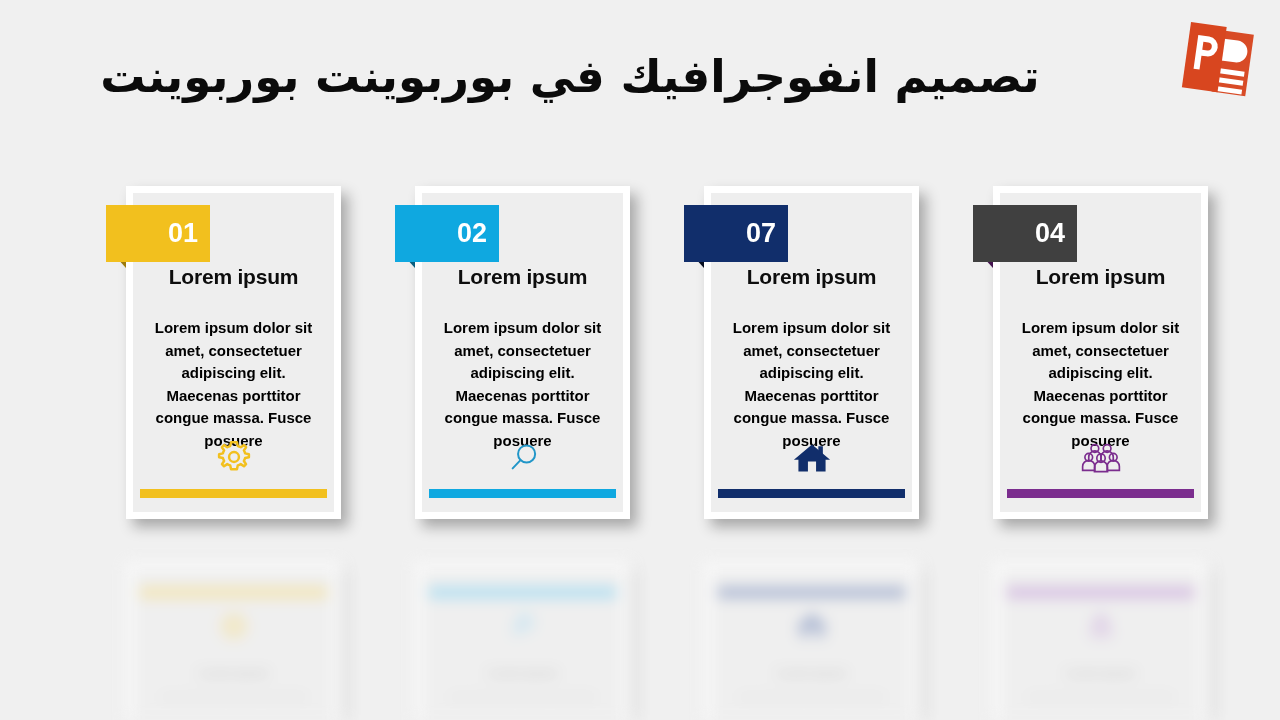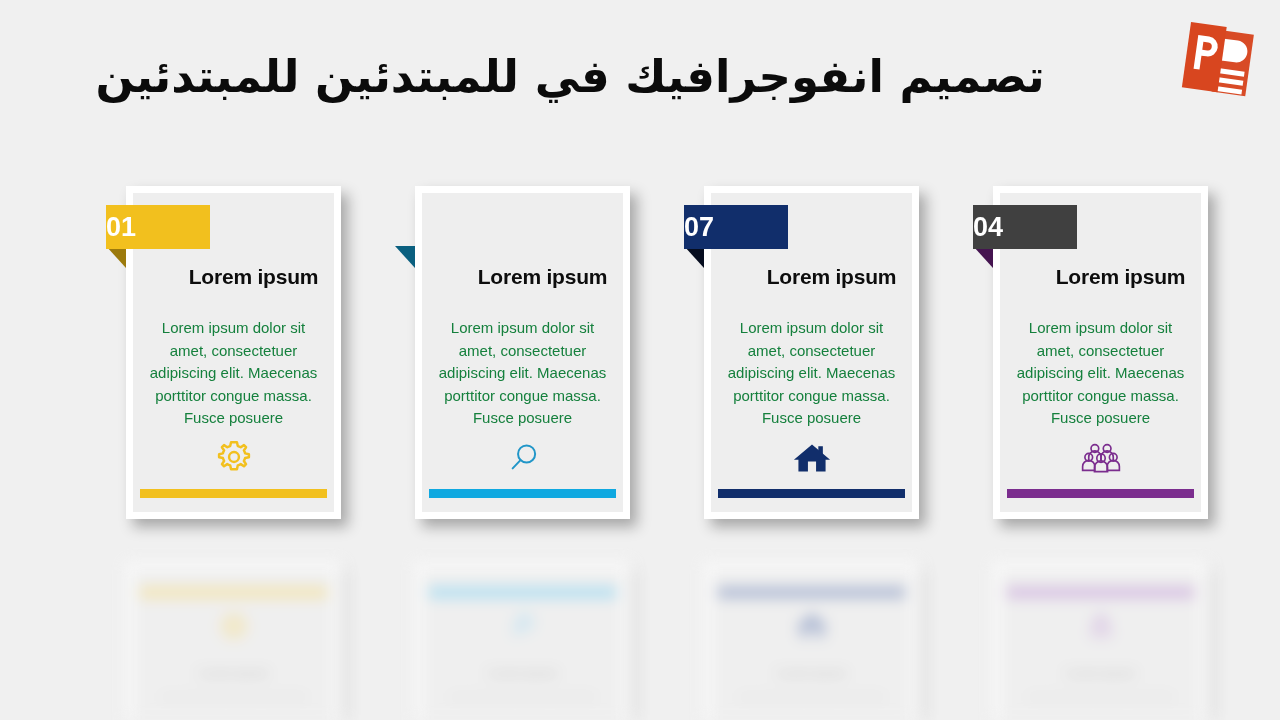--- a/index.html
+++ b/index.html
@@ -78,25 +78,25 @@
     bottom: 7px;
     background: #eeeeee;
   }
 
   
   .ribbon {
     position: absolute;
     left: -20px;
     top: 19px;
     width: 104px;
-    height: 44px;
+    height: 57px;
     z-index: 4;
     display: flex;
     align-items: center;
-    justify-content: flex-start;
+    justify-content: flex-end;
     padding-right: 12px;
     box-sizing: border-box;
   }
   .ribbon-num {
     color: #ffffff;
     font-size: 27px;
     font-weight: bold;
     line-height: 1;
     font-family: "Liberation Sans", sans-serif;
   }
@@ -114,31 +114,31 @@
   .card-title {
     position: absolute;
     left: 0;
     top: 72px;
     width: 100%;
     text-align: center;
     font-size: 21px;
     font-weight: bold;
     color: #0d0d0d;
     letter-spacing: -0.2px;
-    padding-left: 20px;
   }
   .card-body {
     position: absolute;
     left: 12px;
     right: 12px;
     top: 124px;
     text-align: center;
     font-size: 15px;
     line-height: 22.5px;
-    color: #15803d;
+    color: #000000;
+    font-weight: bold;
   }
   .card-icon {
     position: absolute;
     left: 0;
     bottom: 36px;
     width: 100%;
     display: flex;
     justify-content: center;
     align-items: flex-end;
     height: 40px;
@@ -213,21 +213,21 @@
     text-align: center;
     font-size: 8px;
     color: #d2d2d2;
     line-height: 11px;
   }
 </style>
 </head>
 <body>
 
 <div class="header">
-  <div class="title">تصميم انفوجرافيك في للمبتدئين للمبتدئين</div>
+  <div class="title">تصميم انفوجرافيك في بوربوينت بوربوينت</div>
 
   <div class="ppt-logo">
     <svg viewBox="0 0 92 92" xmlns="http://www.w3.org/2000/svg">
       <g transform="rotate(8 46 46)">
 
         <rect x="44" y="16" width="34" height="62" fill="#d84b26"></rect>
         <rect x="49" y="54" width="25" height="5" fill="#ffffff"></rect>
         <rect x="49" y="63" width="25" height="5" fill="#ffffff"></rect>
         <rect x="49" y="72" width="25" height="5" fill="#ffffff"></rect>
         <path d="M49 24 h14 a11 11 0 0 1 0 22 h-14 z" fill="#ffffff"></path>
@@ -266,20 +266,23 @@
       <div class="card-body">Lorem ipsum dolor sit amet, consectetuer adipiscing elit. Maecenas porttitor congue massa. Fusce posuere</div>
       <div class="card-icon">
         <svg width="36" height="36" viewBox="0 0 40 40">
           <circle cx="24" cy="15.5" r="9.5" fill="none" stroke="#2196C8" stroke-width="2.2"></circle>
           <line x1="17.2" y1="22.3" x2="8.5" y2="31.5" stroke="#2196C8" stroke-width="2.2" stroke-linecap="round"></line>
         </svg>
       </div>
       <div class="card-bar" style="background:#0FA8E0"></div>
     </div>
     <div class="ribbon-fold" style="border-top-color:#0a5f7f"></div>
+    <div class="ribbon" style="background:#0FA8E0">
+      <span class="ribbon-num">02</span>
+    </div>
   </div>
 
   <div class="card c2">
     <div class="card-inner">
       <div class="card-title">Lorem ipsum</div>
       <div class="card-body">Lorem ipsum dolor sit amet, consectetuer adipiscing elit. Maecenas porttitor congue massa. Fusce posuere</div>
       <div class="card-icon">
         <svg width="38" height="36" viewBox="0 0 42 38">
           <rect x="28" y="6" width="5" height="9" fill="#112E6B"></rect>
           <path d="M21 4 L41 21 L36 21 L36 34 L25.5 34 L25.5 23 L16.5 23 L16.5 34 L6 34 L6 21 L1 21 Z" fill="#112E6B"></path>

